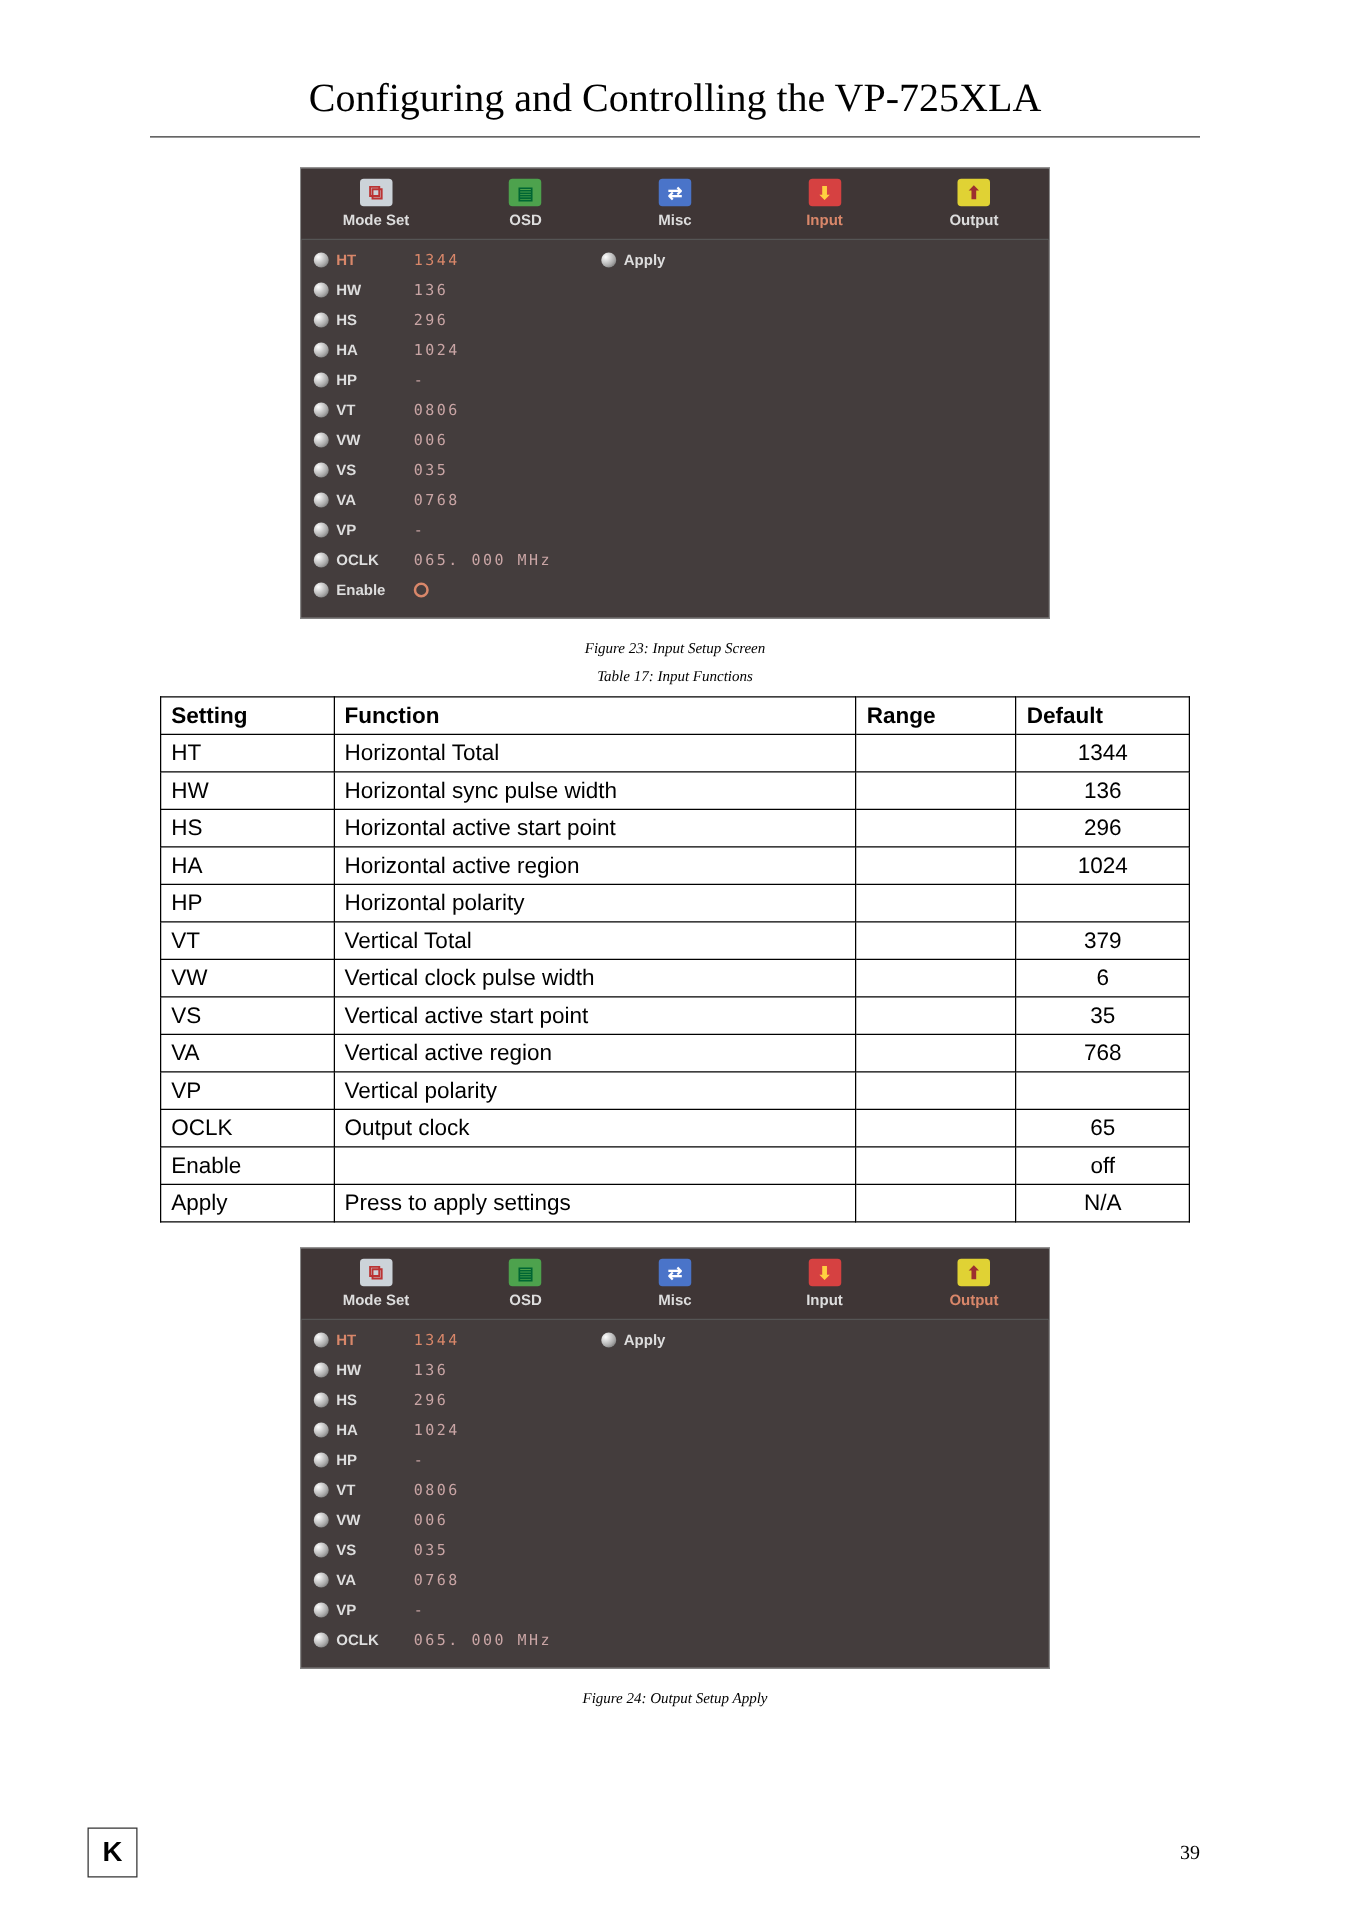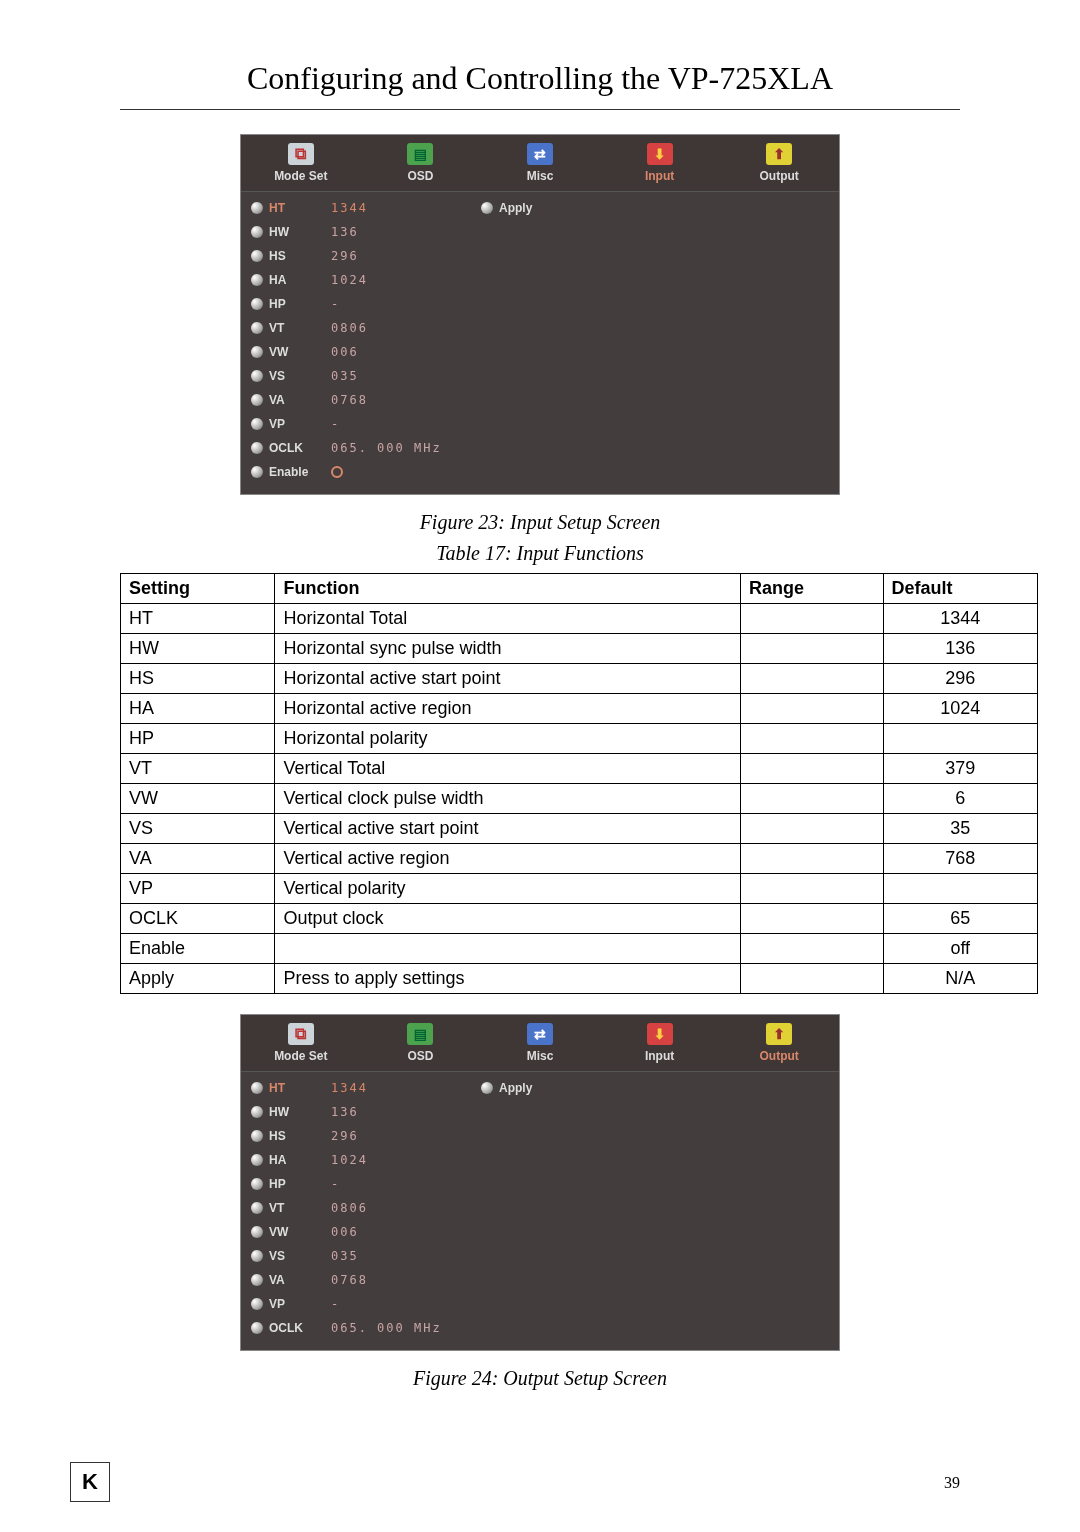--- a/index.html
+++ b/index.html
@@ -60,24 +60,24 @@
   .osd-label { font-weight: bold; font-size: 12px; }
   .radio-dot {
     width: 12px; height: 12px; border-radius: 50%;
     background: radial-gradient(circle at 30% 30%, #fff, #aaa 60%, #555);
     margin-right: 6px; flex-shrink: 0;
   }
   .active-item { color: #d9876a; }
   .enable-circle {
     width: 12px; height: 12px; border: 2px solid #d9876a; border-radius: 50%; display: inline-block;
   }
-  .caption { text-align: center; font-style: italic; font-size: 20px; margin: 8px 0; }
+  .caption { text-align: center; font-style: italic; font-size: 12px; margin: 8px 0; }
   table.func {
     border-collapse: collapse;
-    width: 918px;
+    width: 824px;
     margin: 8px auto 20px auto;
     font-family: Arial, Helvetica, sans-serif;
     font-size: 18px;
   }
   table.func th, table.func td {
     border: 1px solid #000;
     padding: 4px 8px;
     text-align: left;
   }
   table.func th { font-weight: bold; }
@@ -345,16 +345,16 @@
       </div>
     <div class="osd-col-right" id="osd2-right">
         <div class="osd-row">
           <span class="radio-dot"></span>
           <span class="osd-label">Apply</span>
         </div>
       </div>
   </div>
 </div>
 
-<div class="caption">Figure 24: Output Setup Screen</div>
+<div class="caption">Figure 24: Output Setup Apply</div>
 
 <div class="page-num">39</div>
 <div class="footer-logo">K</div>
 
 </body></html>

